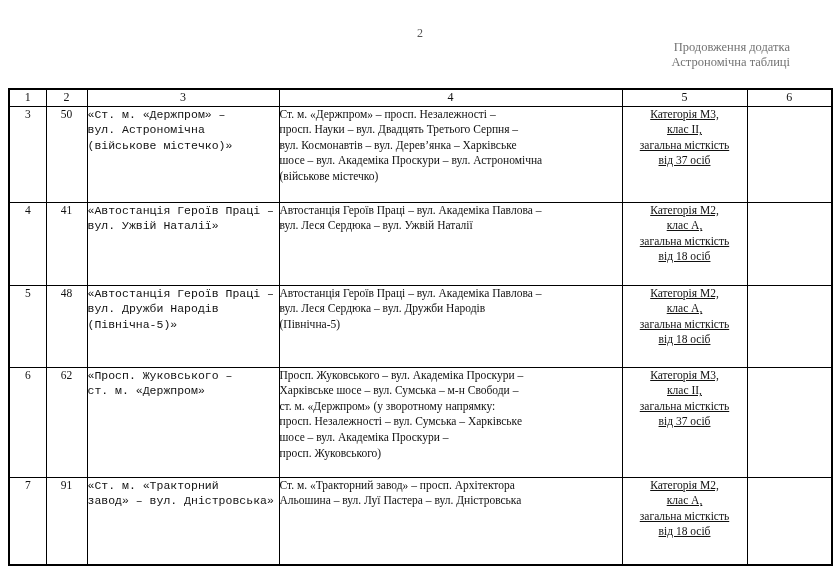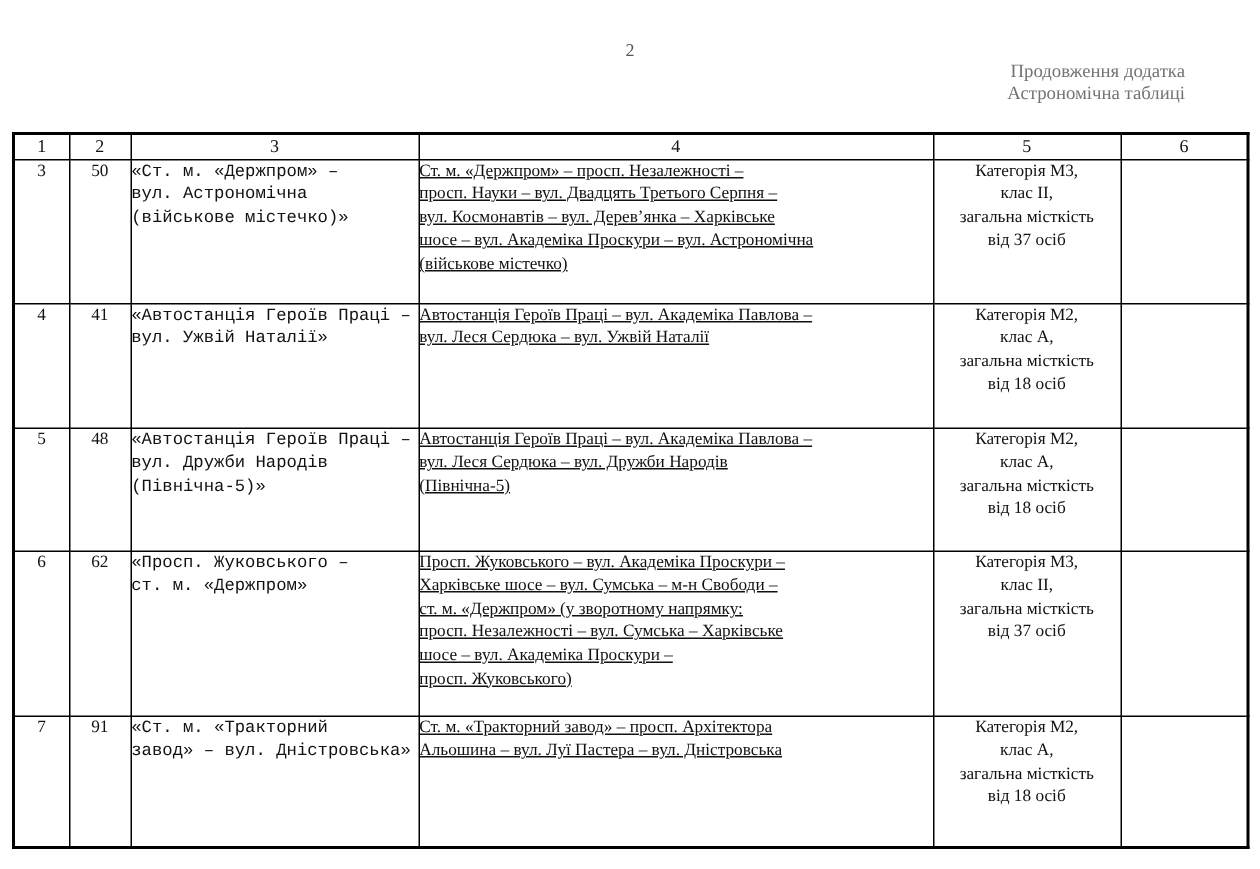--- a/index.html
+++ b/index.html
@@ -65,26 +65,26 @@
   td.c-name {
     text-align: left;
     padding: 2px 4px 2px 5px;
     white-space: pre-line;
     font-family: Liberation Mono, monospace;
   }
   td.c-path {
     text-align: left;
     padding: 2px 4px 2px 6px;
     white-space: pre-line;
-    text-decoration: underline;
   }
   td.c-cat {
     text-align: center;
     padding: 2px 2px;
     white-space: pre-line;
+    text-decoration: underline;
   }
   td.c-empty {
     padding: 2px;
   }
   tr.r1 { height: 96px; }
   tr.r2 { height: 83px; }
   tr.r3 { height: 82px; }
   tr.r4 { height: 110px; }
   tr.r5 { height: 88px; }
 </style>

